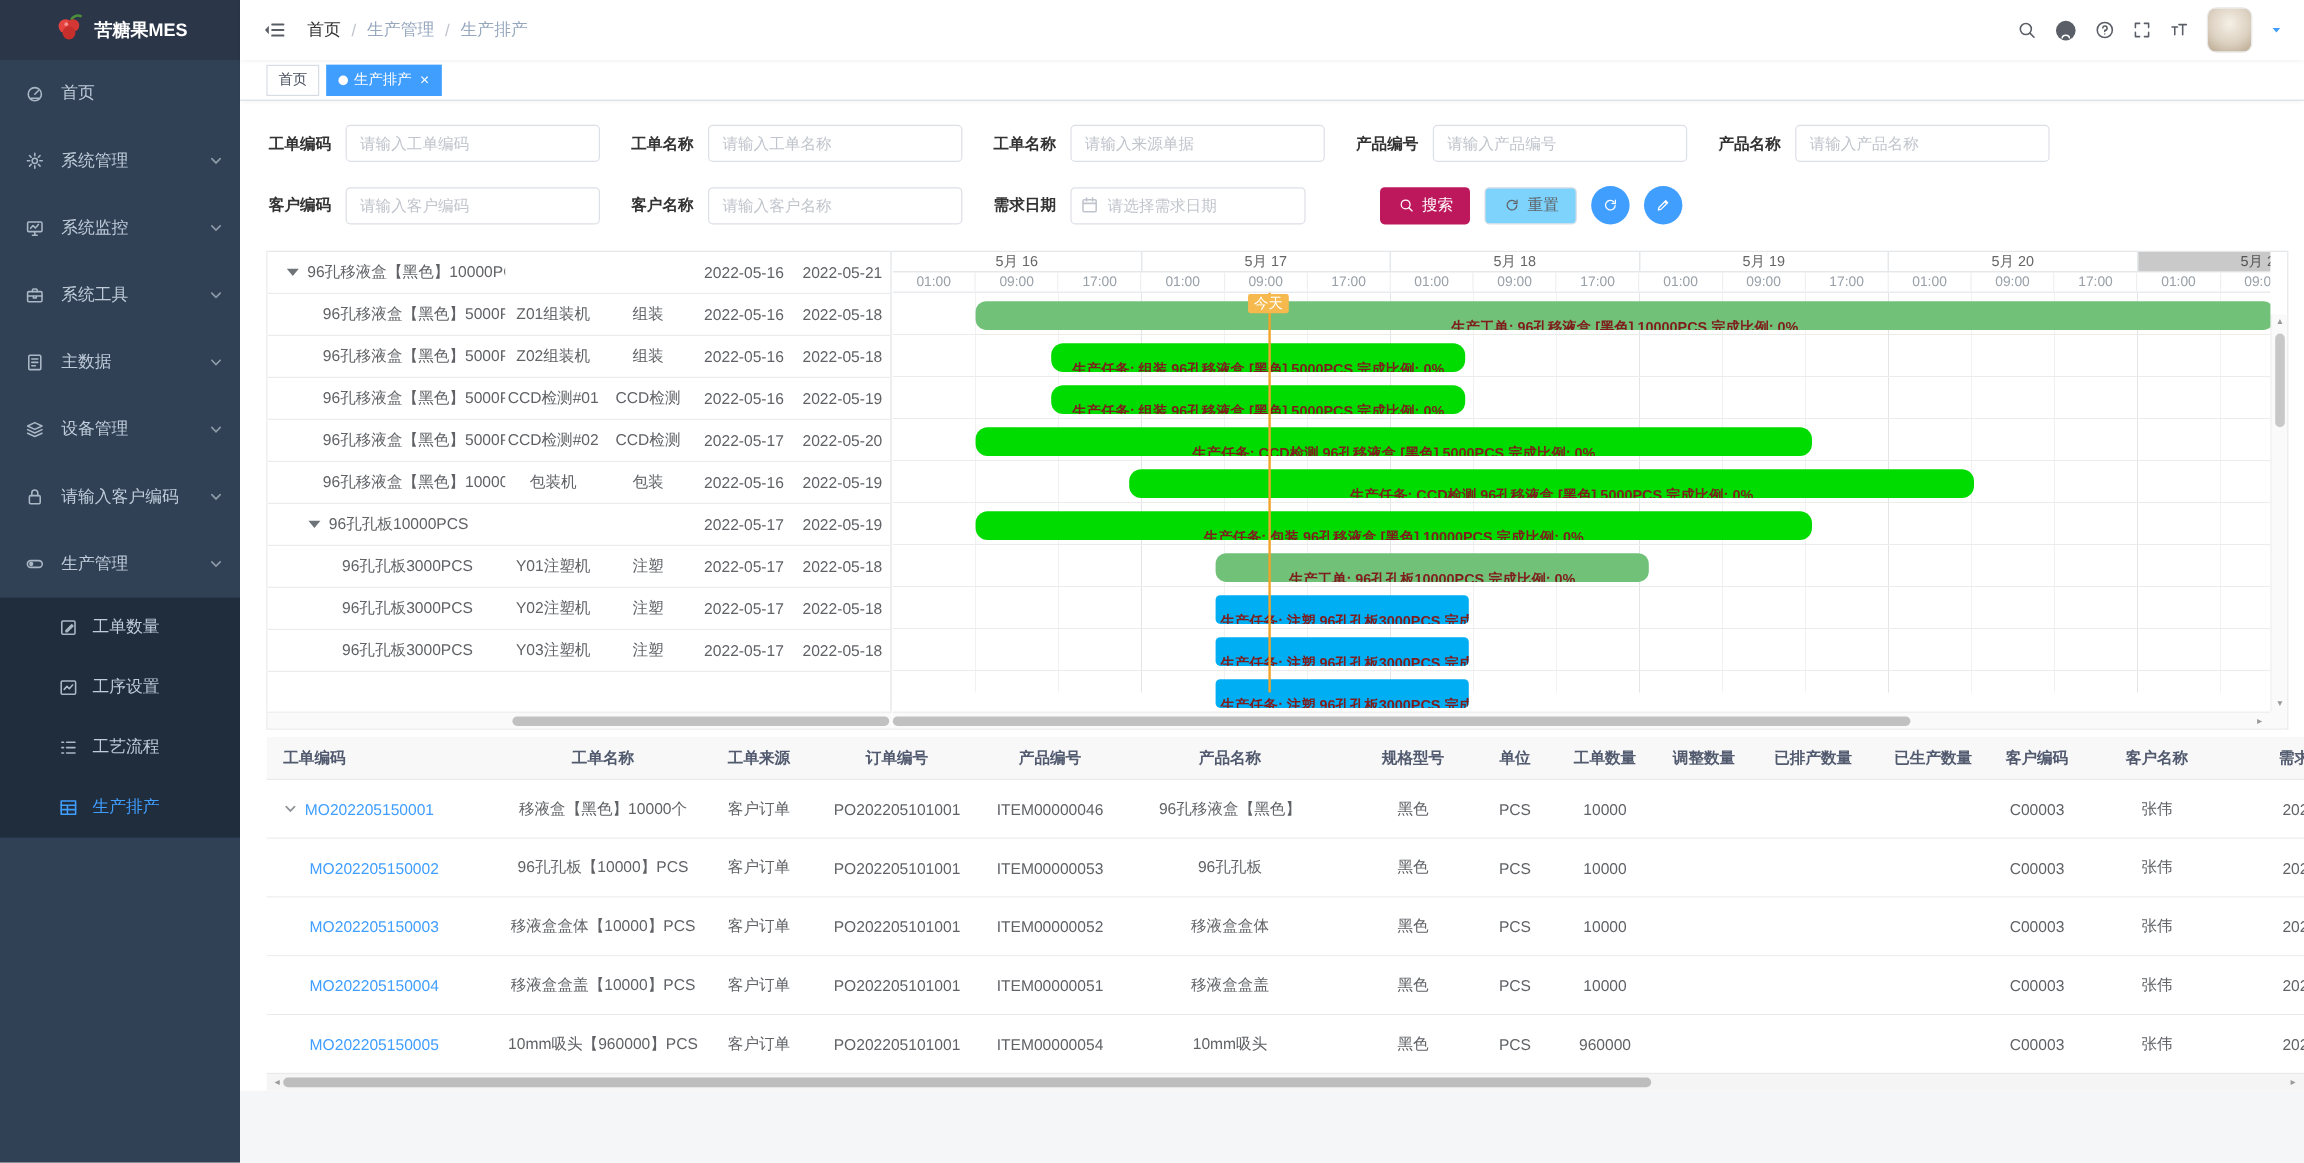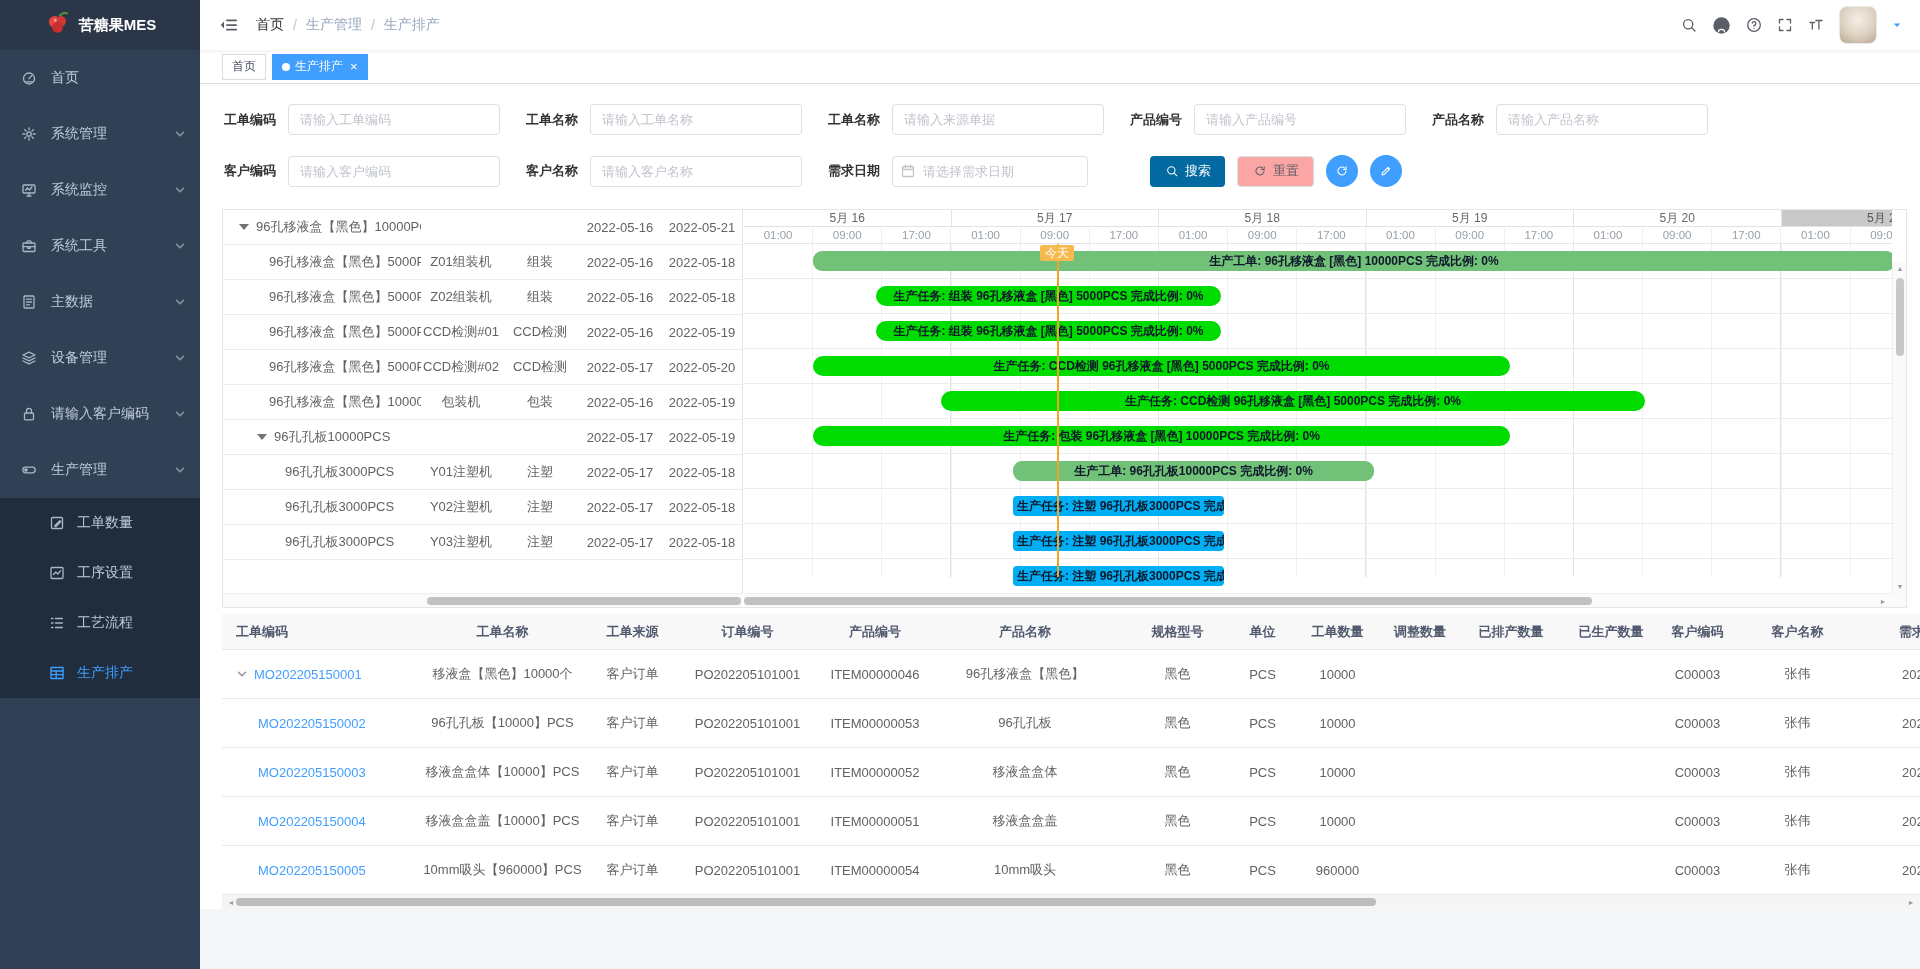--- a/index.html
+++ b/index.html
@@ -42,22 +42,22 @@
 .f-row{display:flex;align-items:center;margin-bottom:20px}
 .f-field{display:flex;align-items:center;margin-right:26px}
 .f-label{font-size:13px;font-weight:bold;color:#333;margin-right:12px;white-space:nowrap}
 .f-inputwrap{position:relative;display:inline-flex}
 .f-input{width:212px;height:31px;border:1px solid #dcdfe6;border-radius:4px;padding:0 11px;font-size:13px;color:#606266;outline:none;background:#fff}
 .f-input::placeholder{color:#c0c4cc}
 .has-icon .f-input{padding-left:30px;width:196px}
 .cal{position:absolute;left:8px;top:7px;color:#c0c4cc}
 .btn{height:31px;border:none;border-radius:4px;font-size:13px;display:inline-flex;align-items:center;gap:5px;cursor:pointer;padding:0 14px;font-family:inherit}
 .btn .b-ico{display:inline-flex;transform:scale(.8)}
-.btn.primary{background:#0369a1;color:#fff;margin-left:36px}
-.btn.plain{background:#fca5a5;color:#606266;border:1px solid #dcdfe6;margin-left:12px}
+.btn.primary{background:#be185d;color:#fff;margin-left:36px}
+.btn.plain{background:#7dd3fc;color:#606266;border:1px solid #dcdfe6;margin-left:12px}
 .btn.circle{width:32px;height:32px;border-radius:50%;padding:0;justify-content:center;background:#409eff;color:#fff;margin-left:12px}
 
 .gantt{position:relative;margin:2px 0 0 22px;width:1685px;height:399px;border:1px solid #e4e7ea;background:#fff;font-size:12.5px;flex-shrink:0}
 .g-left{position:absolute;left:0;top:0;width:520px;height:calc(100% - 14px);border-right:1px solid #dfe3e6;overflow:hidden;background:#fff}
 .g-lhead{height:52px;display:flex;align-items:center;border-bottom:1px solid #dfe3e6;color:#a8adb3}
 .g-col{flex-shrink:0;text-align:center;overflow:hidden;white-space:nowrap}
 .g-lrow{height:35px;display:flex;align-items:center;border-bottom:1px solid #ececec;color:#606266;font-size:13px}
 .g-task{display:flex;align-items:center;text-align:left}
 .tri{width:0;height:0;border-left:5px solid transparent;border-right:5px solid transparent;border-top:6px solid #6f7479;margin-right:7px;flex-shrink:0;cursor:pointer}
 .lv0{padding-left:16px}.lv1{padding-left:46px}.lv2{padding-left:34px}.lv3{padding-left:62px}
@@ -65,21 +65,21 @@
 .g-range{height:18px;line-height:17px;text-align:center;color:#666;border-bottom:1px solid #dfe3e6;font-size:12px}
 .g-days{height:17px;display:flex;border-bottom:1px solid #dfe3e6}
 .g-day{width:207.5px;flex-shrink:0;text-align:center;line-height:16px;color:#666;border-right:1px solid #dfe3e6;font-size:12px}
 .g-day.weekend{background:#c9c9c9;color:#555}
 .g-hours{height:17px;display:flex;border-bottom:1px solid #e4e7ea}
 .g-hour{width:69.17px;flex-shrink:0;text-align:center;line-height:16px;color:#98a0a8;border-right:1px solid #efefef;font-size:11.5px}
 .g-body{position:relative;height:333px;background-image:
  repeating-linear-gradient(to bottom,transparent 0 34px,#ececec 34px 35px),
  repeating-linear-gradient(to right,transparent 0 206.5px,#e2e5e8 206.5px 207.5px),
  repeating-linear-gradient(to right,transparent 0 68.17px,#f1f1f1 68.17px 69.17px)}
-.g-bar{position:absolute;height:20px;color:#0f172a;font-size:12px;font-weight:bold;line-height:20px;text-align:center;overflow:hidden;white-space:nowrap;padding:0 4px;cursor:pointer;z-index:2}
+.g-bar{position:absolute;height:20px;color:#7f1d1d;font-size:12px;font-weight:bold;line-height:20px;text-align:center;overflow:hidden;white-space:nowrap;padding:12px 4px;cursor:pointer;z-index:2}
 .g-bar.order{background:#71c178;border-radius:9px}
 .g-bar.task-green{background:#00dc00;border-radius:10px}
 .g-bar.task-blue{background:#00aef3;border-radius:4px}
 .today-line{position:absolute;top:0;bottom:0;width:2px;background:#f2a32a;z-index:3}
 .today-tag{position:absolute;top:1px;width:34px;height:16px;background:#f6b94d;color:#fff;font-size:12px;line-height:16px;text-align:center;border-radius:2px;z-index:4}
 
 .g-vscroll{position:absolute;top:52px;right:0;bottom:14px;width:14px;background:#fafafa;border-left:1px solid #eee}
 .sb-vthumb{position:absolute;top:16px;left:3px;width:8px;height:78px;background:#c8c8c8;border-radius:4px}
 .sb-arrow{position:absolute;color:#9a9a9a;font-size:7px;width:14px;text-align:center;cursor:pointer}
 .g-vscroll .up{top:3px}

